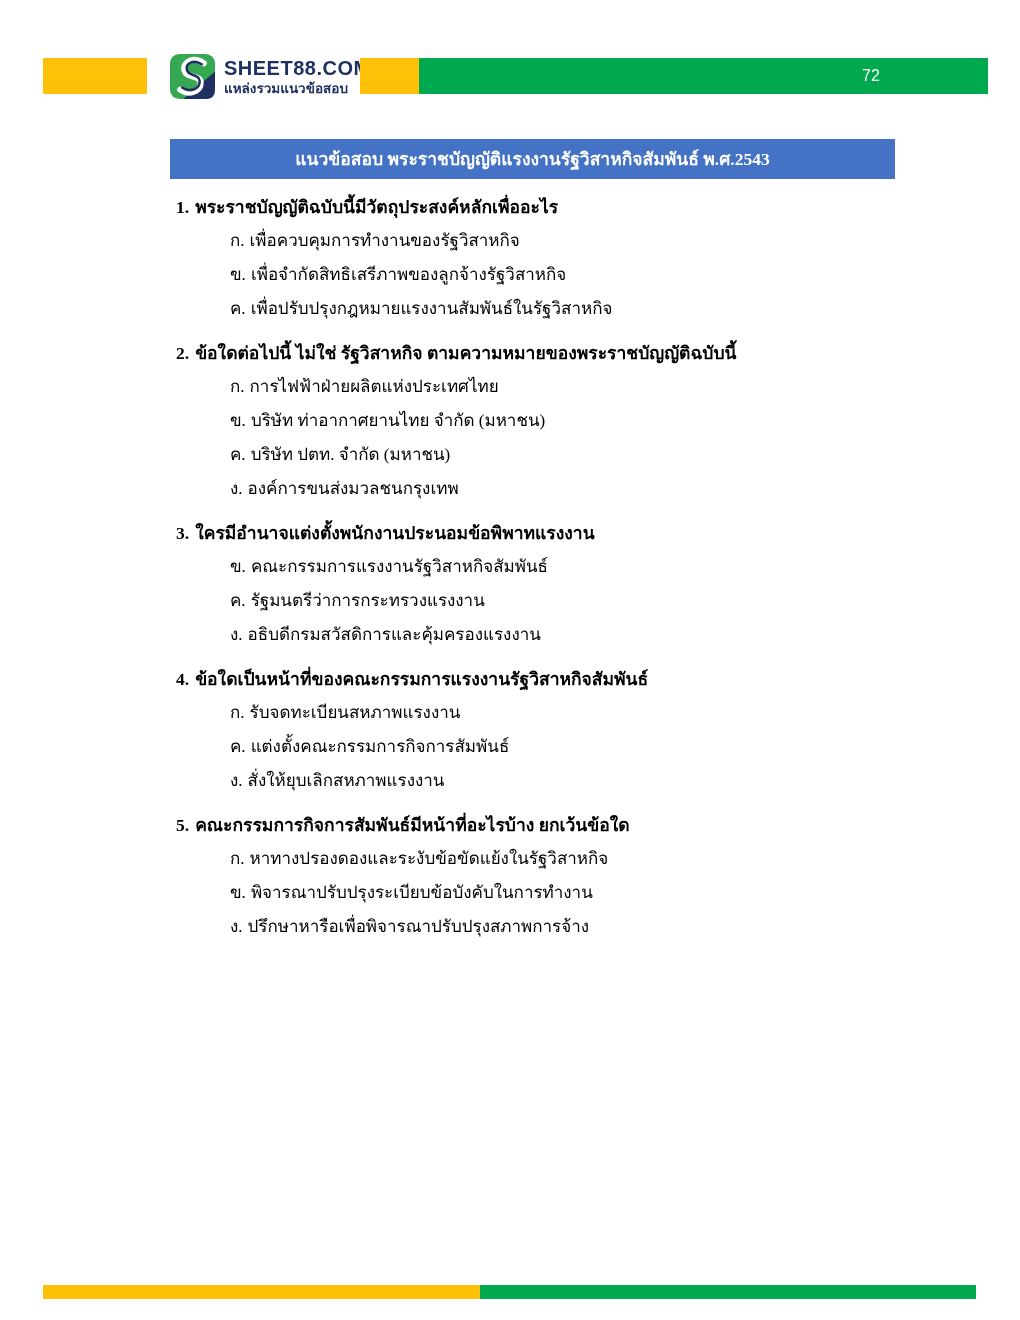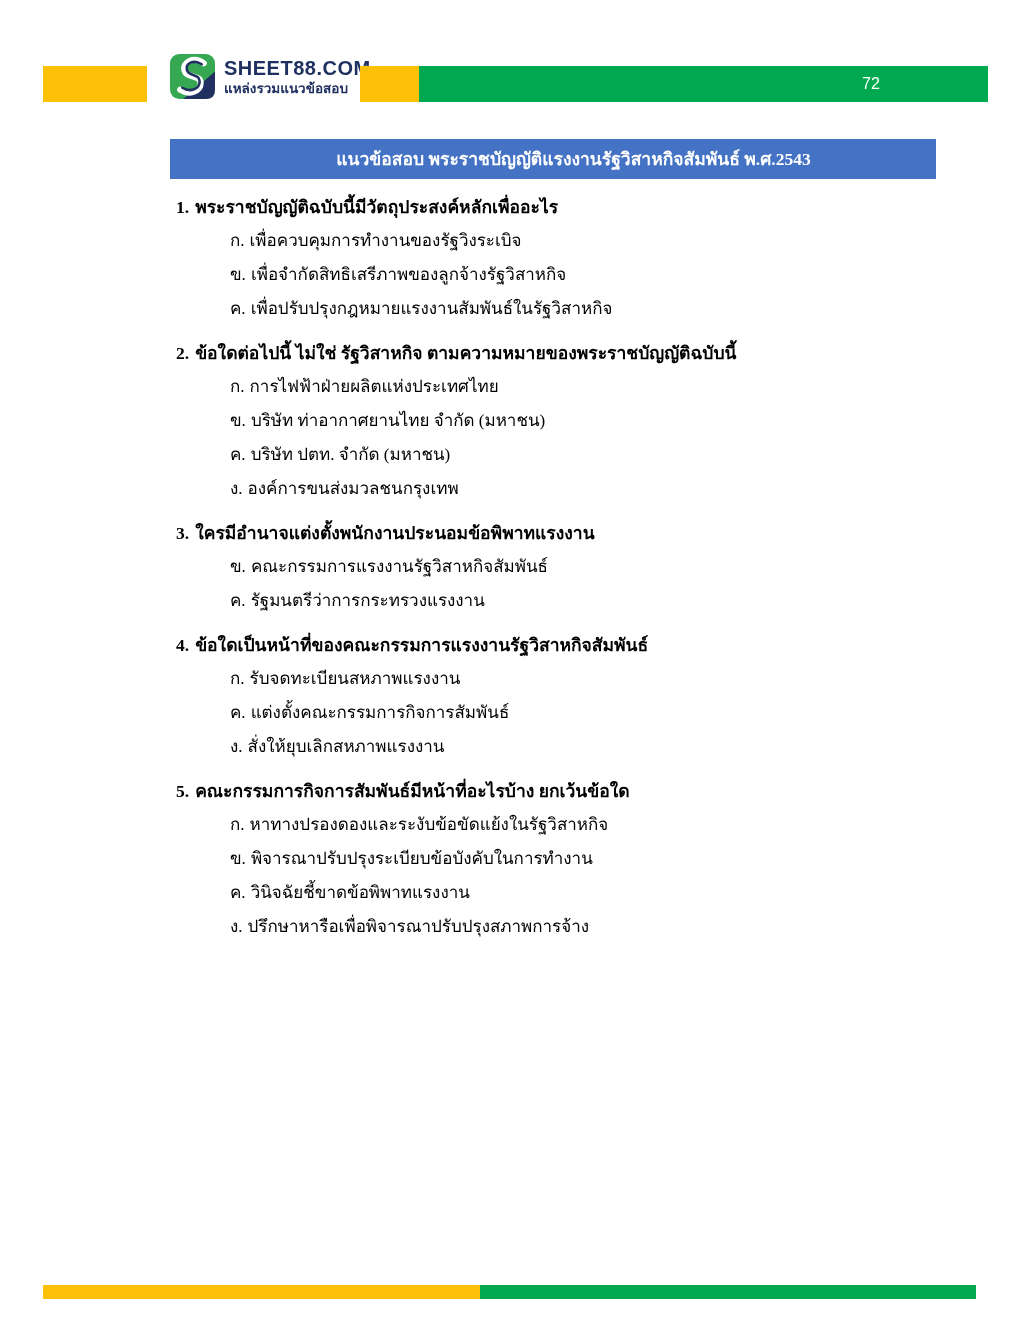--- a/index.html
+++ b/index.html
@@ -5,21 +5,21 @@
   html,body{margin:0;padding:0;}
   body{
     width:1020px;height:1320px;
     background:#ffffff;
     position:relative;
     font-family:"Liberation Serif","DejaVu Serif",serif;
     color:#000;
     overflow:hidden;
   }
   
-  .hdr-bar{position:absolute;top:58px;height:36px;margin-top:8px;}
+  .hdr-bar{position:absolute;top:58px;height:36px;}
   .bar-yellow-left{left:43px;width:104px;background:#FFC107;}
   .bar-yellow-mid{left:360px;width:59px;background:#FFC107;}
   .bar-green-right{left:419px;width:569px;background:#00A94F;}
   .page-num{
     position:absolute;top:0;left:443px;height:36px;line-height:36px;
     color:#ffffff;font-size:16px;
     font-family:"Liberation Sans","DejaVu Sans",sans-serif;
   }
   .logo{position:absolute;left:170px;top:54px;display:flex;align-items:center;gap:9px;}
   .logo-icon{width:45px;height:45px;display:block;}
@@ -29,21 +29,21 @@
     font-weight:bold;font-size:20px;color:#1F3061;line-height:23px;letter-spacing:0.5px;
   }
   .tagline{
     font-family:Liberation Serif, serif;
     font-size:13.5px;color:#1F3061;line-height:17px;font-weight:bold;
   }
   
   .title-banner{
     position:absolute;left:170px;top:139px;width:725px;height:40px;
     background:#4472C4;color:#ffffff;
-    font-weight:bold;font-size:17.5px;line-height:40px;text-align:center;padding-left:41px;
+    font-weight:bold;font-size:17.5px;line-height:40px;text-align:center;
   }
   
   .content{position:absolute;left:176px;top:190px;width:760px;}
   .question{margin:0 0 10px 0;}
   .q-heading{font-weight:bold;font-size:17.5px;line-height:34px;}
   .q-num{margin-right:6px;}
   .choice{font-size:17px;line-height:34px;margin-left:54px;}
   .choice-key{margin-right:5px;}
   
   .ftr-bar{position:absolute;top:1285px;height:14px;}
@@ -72,50 +72,50 @@
 <div class="hdr-bar bar-green-right">
   <span class="page-num">72</span>
 </div>
 
 <div class="title-banner">แนวข้อสอบ พระราชบัญญัติแรงงานรัฐวิสาหกิจสัมพันธ์ พ.ศ.2543</div>
 
 <div class="content">
 
   <div class="question">
     <div class="q-heading"><span class="q-num">1.</span><span>พระราชบัญญัติฉบับนี้มีวัตถุประสงค์หลักเพื่ออะไร</span></div>
-    <div class="choice"><span class="choice-key">ก.</span><span>เพื่อควบคุมการทำงานของรัฐวิงระเบิจ</span></div>
+    <div class="choice"><span class="choice-key">ก.</span><span>เพื่อควบคุมการทำงานของรัฐวิสาหกิจ</span></div>
     <div class="choice"><span class="choice-key">ข.</span><span>เพื่อจำกัดสิทธิเสรีภาพของลูกจ้างรัฐวิสาหกิจ</span></div>
     <div class="choice"><span class="choice-key">ค.</span><span>เพื่อปรับปรุงกฎหมายแรงงานสัมพันธ์ในรัฐวิสาหกิจ</span></div>
   </div>
 
   <div class="question">
     <div class="q-heading"><span class="q-num">2.</span><span>ข้อใดต่อไปนี้ ไม่ใช่ รัฐวิสาหกิจ ตามความหมายของพระราชบัญญัติฉบับนี้</span></div>
     <div class="choice"><span class="choice-key">ก.</span><span>การไฟฟ้าฝ่ายผลิตแห่งประเทศไทย</span></div>
     <div class="choice"><span class="choice-key">ข.</span><span>บริษัท ท่าอากาศยานไทย จำกัด (มหาชน)</span></div>
     <div class="choice"><span class="choice-key">ค.</span><span>บริษัท ปตท. จำกัด (มหาชน)</span></div>
     <div class="choice"><span class="choice-key">ง.</span><span>องค์การขนส่งมวลชนกรุงเทพ</span></div>
   </div>
 
   <div class="question">
     <div class="q-heading"><span class="q-num">3.</span><span>ใครมีอำนาจแต่งตั้งพนักงานประนอมข้อพิพาทแรงงาน</span></div>
     <div class="choice"><span class="choice-key">ข.</span><span>คณะกรรมการแรงงานรัฐวิสาหกิจสัมพันธ์</span></div>
     <div class="choice"><span class="choice-key">ค.</span><span>รัฐมนตรีว่าการกระทรวงแรงงาน</span></div>
+    <div class="choice"><span class="choice-key">ง.</span><span>อธิบดีกรมสวัสดิการและคุ้มครองแรงงาน</span></div>
   </div>
 
   <div class="question">
     <div class="q-heading"><span class="q-num">4.</span><span>ข้อใดเป็นหน้าที่ของคณะกรรมการแรงงานรัฐวิสาหกิจสัมพันธ์</span></div>
     <div class="choice"><span class="choice-key">ก.</span><span>รับจดทะเบียนสหภาพแรงงาน</span></div>
     <div class="choice"><span class="choice-key">ค.</span><span>แต่งตั้งคณะกรรมการกิจการสัมพันธ์</span></div>
     <div class="choice"><span class="choice-key">ง.</span><span>สั่งให้ยุบเลิกสหภาพแรงงาน</span></div>
   </div>
 
   <div class="question">
     <div class="q-heading"><span class="q-num">5.</span><span>คณะกรรมการกิจการสัมพันธ์มีหน้าที่อะไรบ้าง ยกเว้นข้อใด</span></div>
     <div class="choice"><span class="choice-key">ก.</span><span>หาทางปรองดองและระงับข้อขัดแย้งในรัฐวิสาหกิจ</span></div>
     <div class="choice"><span class="choice-key">ข.</span><span>พิจารณาปรับปรุงระเบียบข้อบังคับในการทำงาน</span></div>
-    <div class="choice"><span class="choice-key">ค.</span><span>วินิจฉัยชี้ขาดข้อพิพาทแรงงาน</span></div>
     <div class="choice"><span class="choice-key">ง.</span><span>ปรึกษาหารือเพื่อพิจารณาปรับปรุงสภาพการจ้าง</span></div>
   </div>
 
 </div>
 
 <div class="ftr-bar ftr-yellow"></div>
 <div class="ftr-bar ftr-green"></div>
 
 </body></html>

